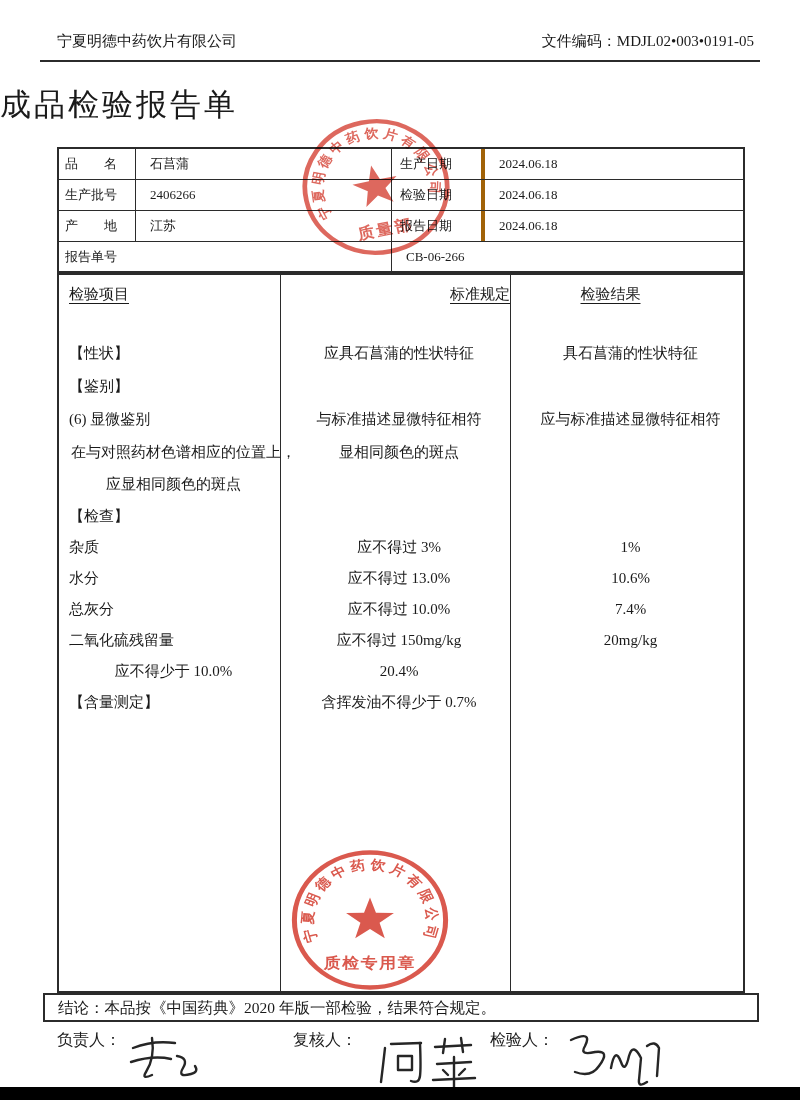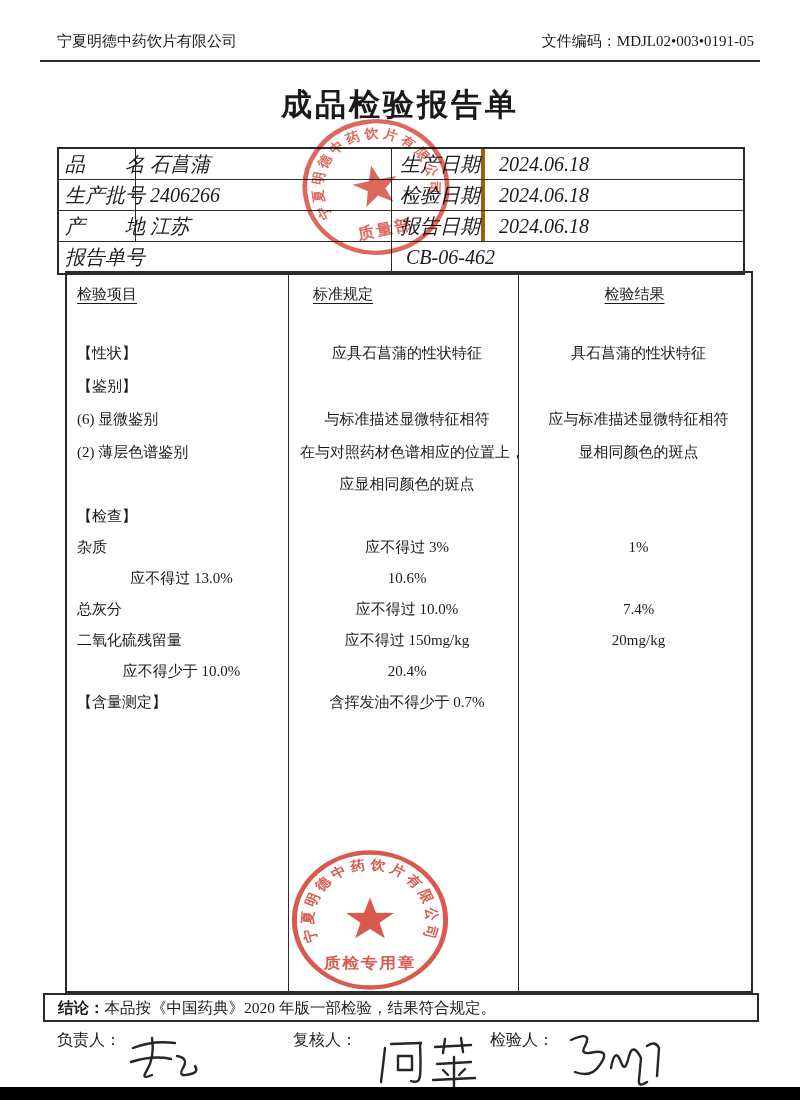--- a/index.html
+++ b/index.html
@@ -16,63 +16,63 @@
   .page-header {
     position:absolute; top:32px; left:40px; right:40px;
     display:flex; justify-content:space-between; align-items:flex-end;
     font-size:15px; padding:0 6px 9px 17px;
     border-bottom:2px solid #2b2b2b;
   }
 
   
   .doc-title {
     position:absolute; top:84px; left:0; width:100%;
-    text-align:center; font-size:31px; font-weight:bold; letter-spacing:3px;
+    font-size:31px; font-weight:normal; letter-spacing:3px;
   }
 
   
   .info-table {
     position:absolute; left:57px; top:147px; width:688px;
-    border:2px solid #2b2b2b; font-size:20px; background:transparent;font-style:italic;
+    border:2px solid #2b2b2b; font-size:13px; background:transparent;
   }
   .info-row { display:grid; grid-template-columns:77px 256px 93px 258px; height:31px; border-bottom:1px solid #2b2b2b; }
   .info-row.last { grid-template-columns:333px 351px; border-bottom:none; }
   .info-cell { line-height:30px; white-space:nowrap; overflow:visible; }
   .c-label  { padding-left:6px; border-right:1px solid #2b2b2b; }
   .c-value  { padding-left:14px; border-right:1px solid #2b2b2b; }
   .c-label2 { padding-left:8px;  border-right:4px solid #a16207; }
   .c-value2 { padding-left:14px; }
   .info-row.last .c-label { border-right:1px solid #2b2b2b; }
 
   
   .main-table {
     position:absolute; left:57px; top:271px; width:688px; height:722px;
-    border:2px solid #2b2b2b; font-size:15px;margin-left:8px;
+    border:2px solid #2b2b2b; font-size:15px;
   }
   .vdiv { position:absolute; top:0; bottom:0; width:1px; background:#2b2b2b; }
   .vdiv1 { left:221px; } .vdiv2 { left:451px; }
   .col-head { position:absolute; top:12px; text-decoration:underline; text-underline-offset:4px; }
   .head1 { left:10px; }
-  .head2 { left:231px; width:230px; text-align:left;padding-left:15px; }
-  .head3 { left:451px; width:233px; text-align:center; }
+  .head2 { left:221px; width:230px; text-align:right;padding-left:15px; }
+  .head3 { left:435px; width:233px; text-align:center; }
   .trows { position:absolute; top:64px; left:0; right:0; }
   .trow { display:grid; grid-template-columns:221px 230px 233px; height:33px; }
   .trow.tall { height:64px; }
   .trow.slim { height:31px; }
   .tcell { padding:6px 4px 0 10px; line-height:20px; white-space:nowrap; }
   .tcell.std, .tcell.res { padding-left:12px;text-align:center; }
   .std2 { display:block; margin-top:12px; }
 
   
   .conclusion {
     position:absolute; left:43px; top:993px; width:716px; height:29px;
     border:2px solid #2b2b2b; font-size:15.5px; line-height:25px; padding-left:13px;
     white-space:nowrap;
   }
-  .conclusion b { font-weight:bold; }
+  .conclusion b { font-weight:normal; }
 
   
   .signatures { position:absolute; left:57px; top:1028px; width:688px; height:56px; font-size:16px; }
   .sig-label { position:absolute; top:2px; white-space:nowrap; }
   .lab1 { left:0; } .lab2 { left:236px; } .lab3 { left:433px; }
   .sig-svg { position:absolute; }
   .sig1 { left:62px;  top:4px;  width:110px; height:52px; }
   .sig2 { left:316px; top:6px;  width:118px; height:56px; }
   .sig3 { left:502px; top:0;    width:120px; height:58px; }
   .sig-svg path { stroke:#262626; stroke-width:2.4; fill:none; stroke-linecap:round; stroke-linejoin:round; }
@@ -111,21 +111,21 @@
     <div class="info-cell c-value2">2024.06.18</div>
   </div>
   <div class="info-row">
     <div class="info-cell c-label">产　　地</div>
     <div class="info-cell c-value">江苏</div>
     <div class="info-cell c-label2">报告日期</div>
     <div class="info-cell c-value2">2024.06.18</div>
   </div>
   <div class="info-row last">
     <div class="info-cell c-label">报告单号</div>
-    <div class="info-cell c-value2">CB-06-462</div>
+    <div class="info-cell c-value2">CB-06-266</div>
   </div>
 </div>
 
 <div class="main-table">
   <div class="vdiv vdiv1"></div>
   <div class="vdiv vdiv2"></div>
   <span class="col-head head1">检验项目</span>
   <span class="col-head head2">标准规定</span>
   <span class="col-head head3">检验结果</span>
 
@@ -139,38 +139,38 @@
       <div class="tcell">【鉴别】</div>
       <div class="tcell std"></div>
       <div class="tcell res"></div>
     </div>
     <div class="trow">
       <div class="tcell">(6) 显微鉴别</div>
       <div class="tcell res">与标准描述显微特征相符</div>
       <div class="tcell std">应与标准描述显微特征相符</div>
     </div>
     <div class="trow tall">
-      <div class="tcell">(2) 薄层色谱鉴别</div>
       <div class="tcell std">
         <span>在与对照药材色谱相应的位置上，</span>
         <span class="std2">应显相同颜色的斑点</span>
       </div>
       <div class="tcell res">显相同颜色的斑点</div>
     </div>
     <div class="trow slim">
       <div class="tcell">【检查】</div>
       <div class="tcell std"></div>
       <div class="tcell res"></div>
     </div>
     <div class="trow slim">
       <div class="tcell">杂质</div>
       <div class="tcell std">应不得过 3%</div>
       <div class="tcell res">1%</div>
     </div>
     <div class="trow slim">
+      <div class="tcell">水分</div>
       <div class="tcell std">应不得过 13.0%</div>
       <div class="tcell res">10.6%</div>
     </div>
     <div class="trow slim">
       <div class="tcell">总灰分</div>
       <div class="tcell std">应不得过 10.0%</div>
       <div class="tcell res">7.4%</div>
     </div>
     <div class="trow slim">
       <div class="tcell">二氧化硫残留量</div>

